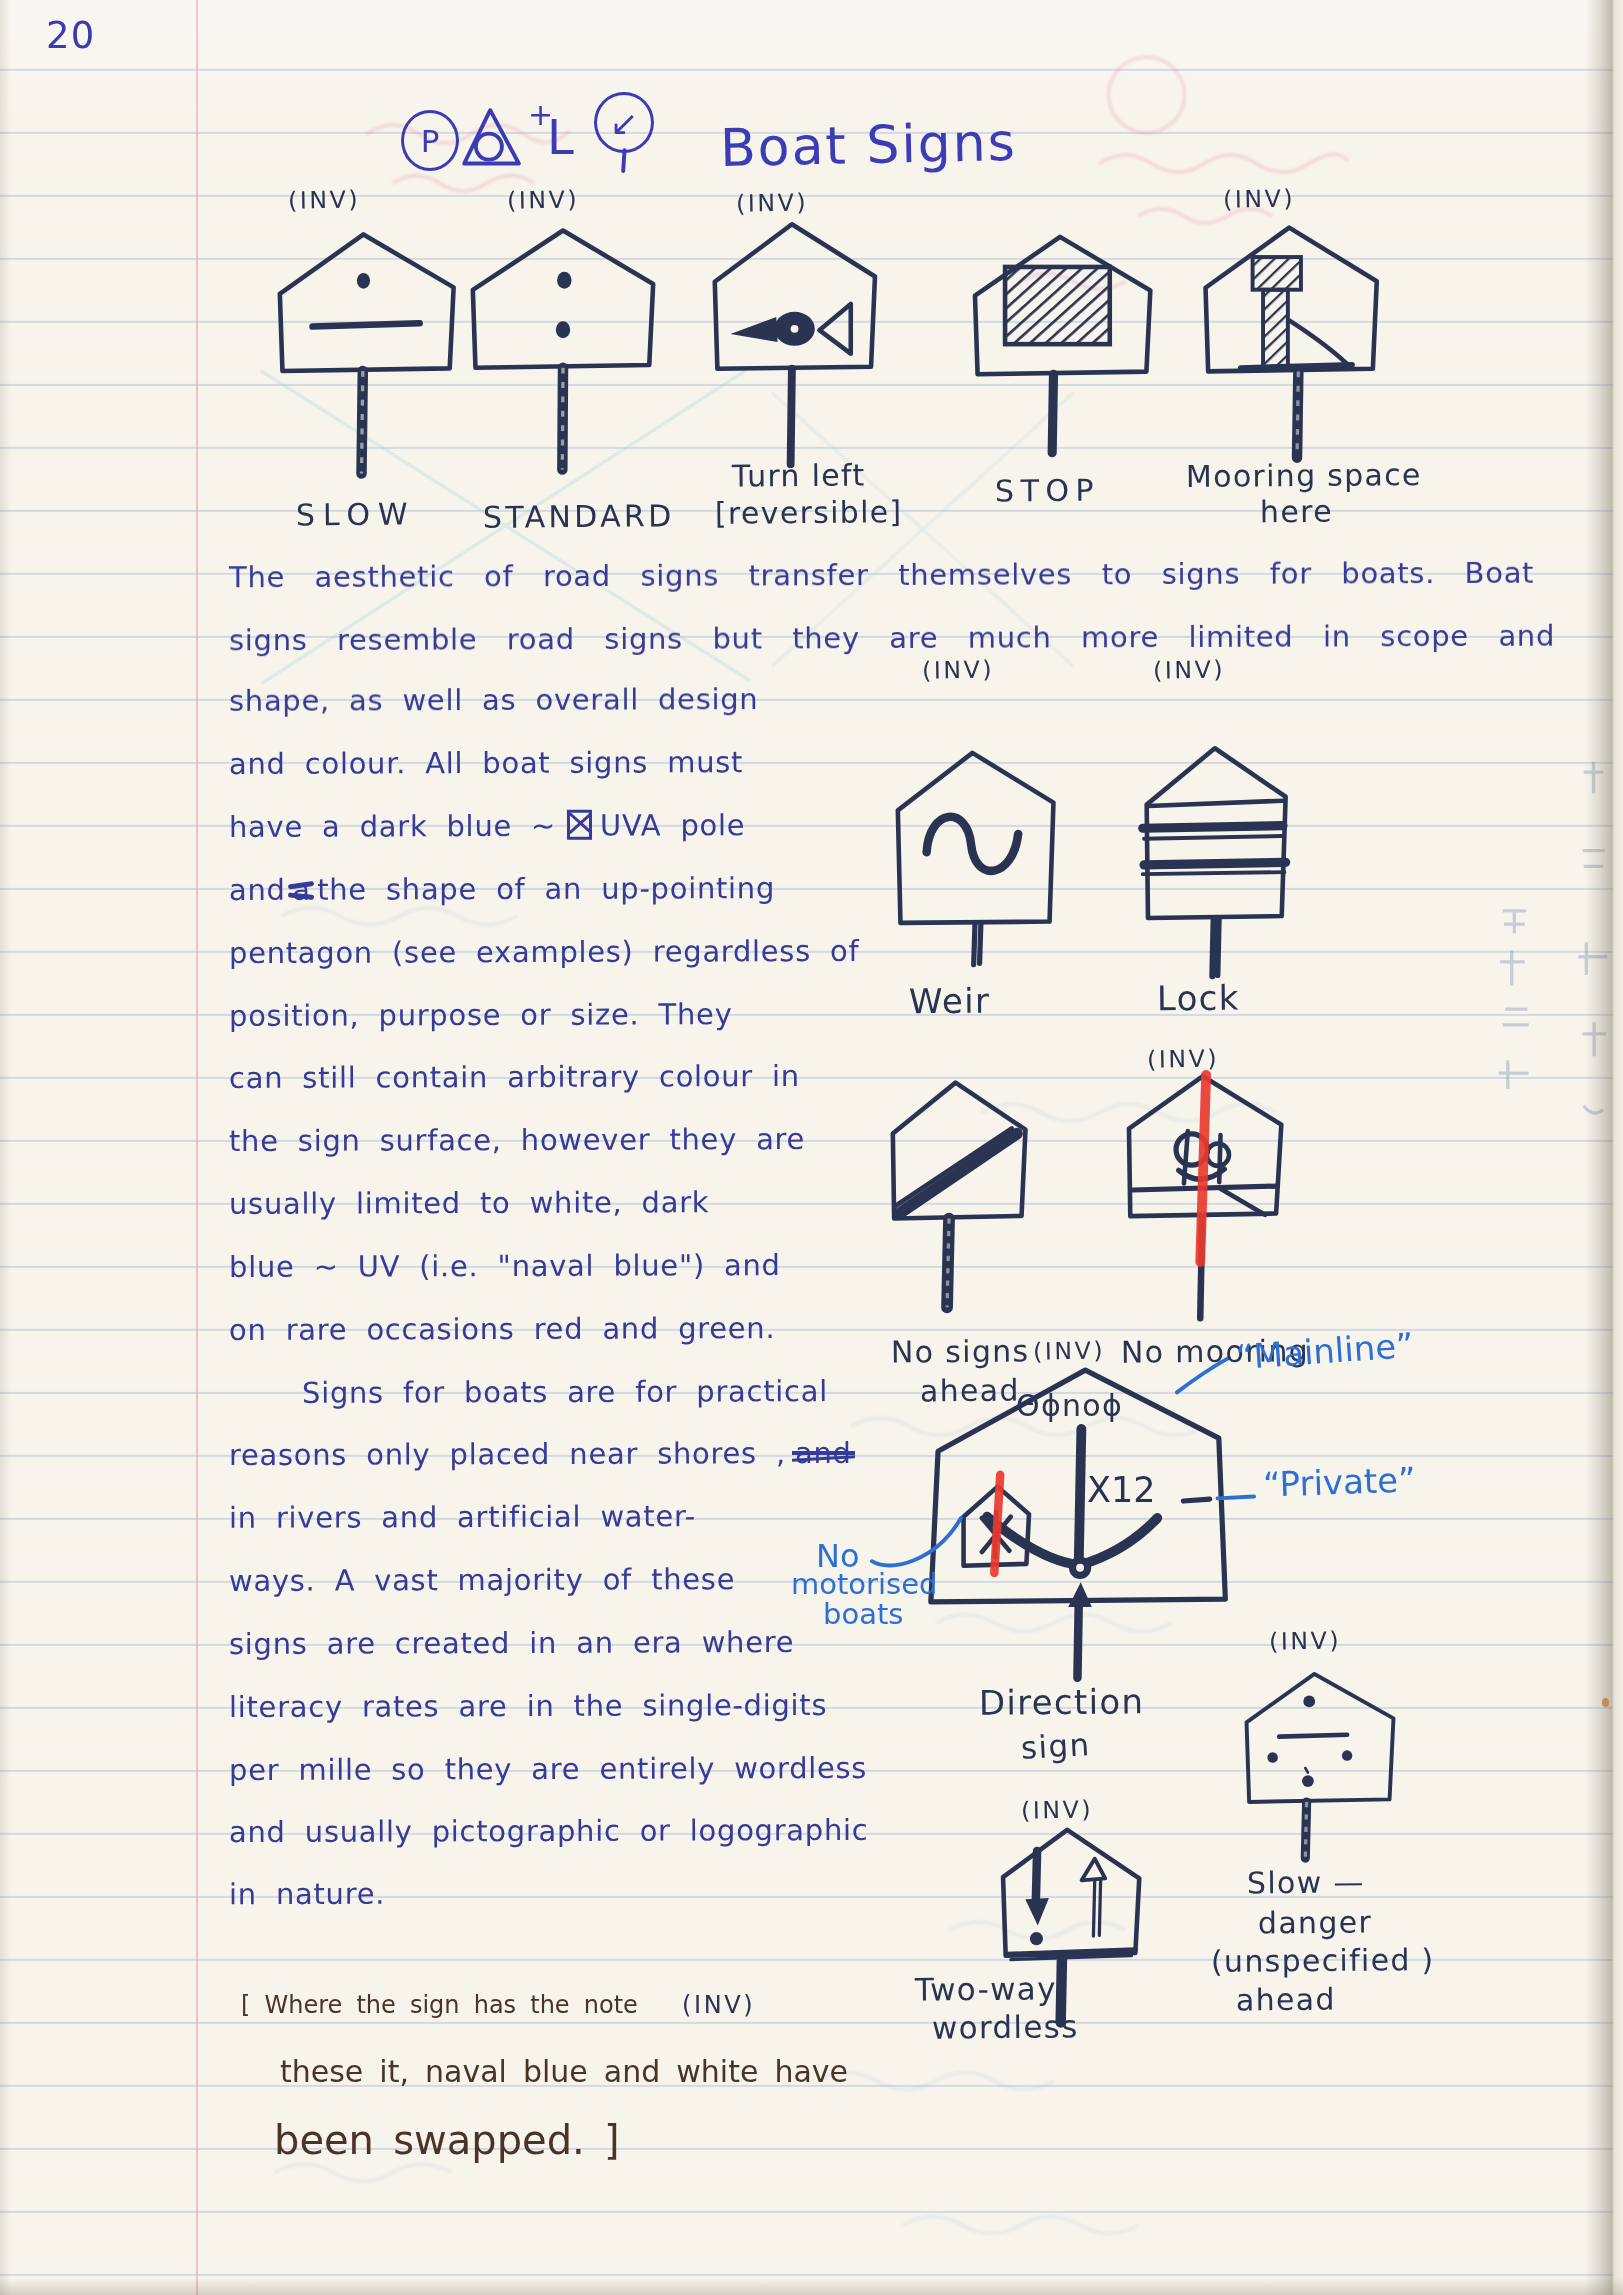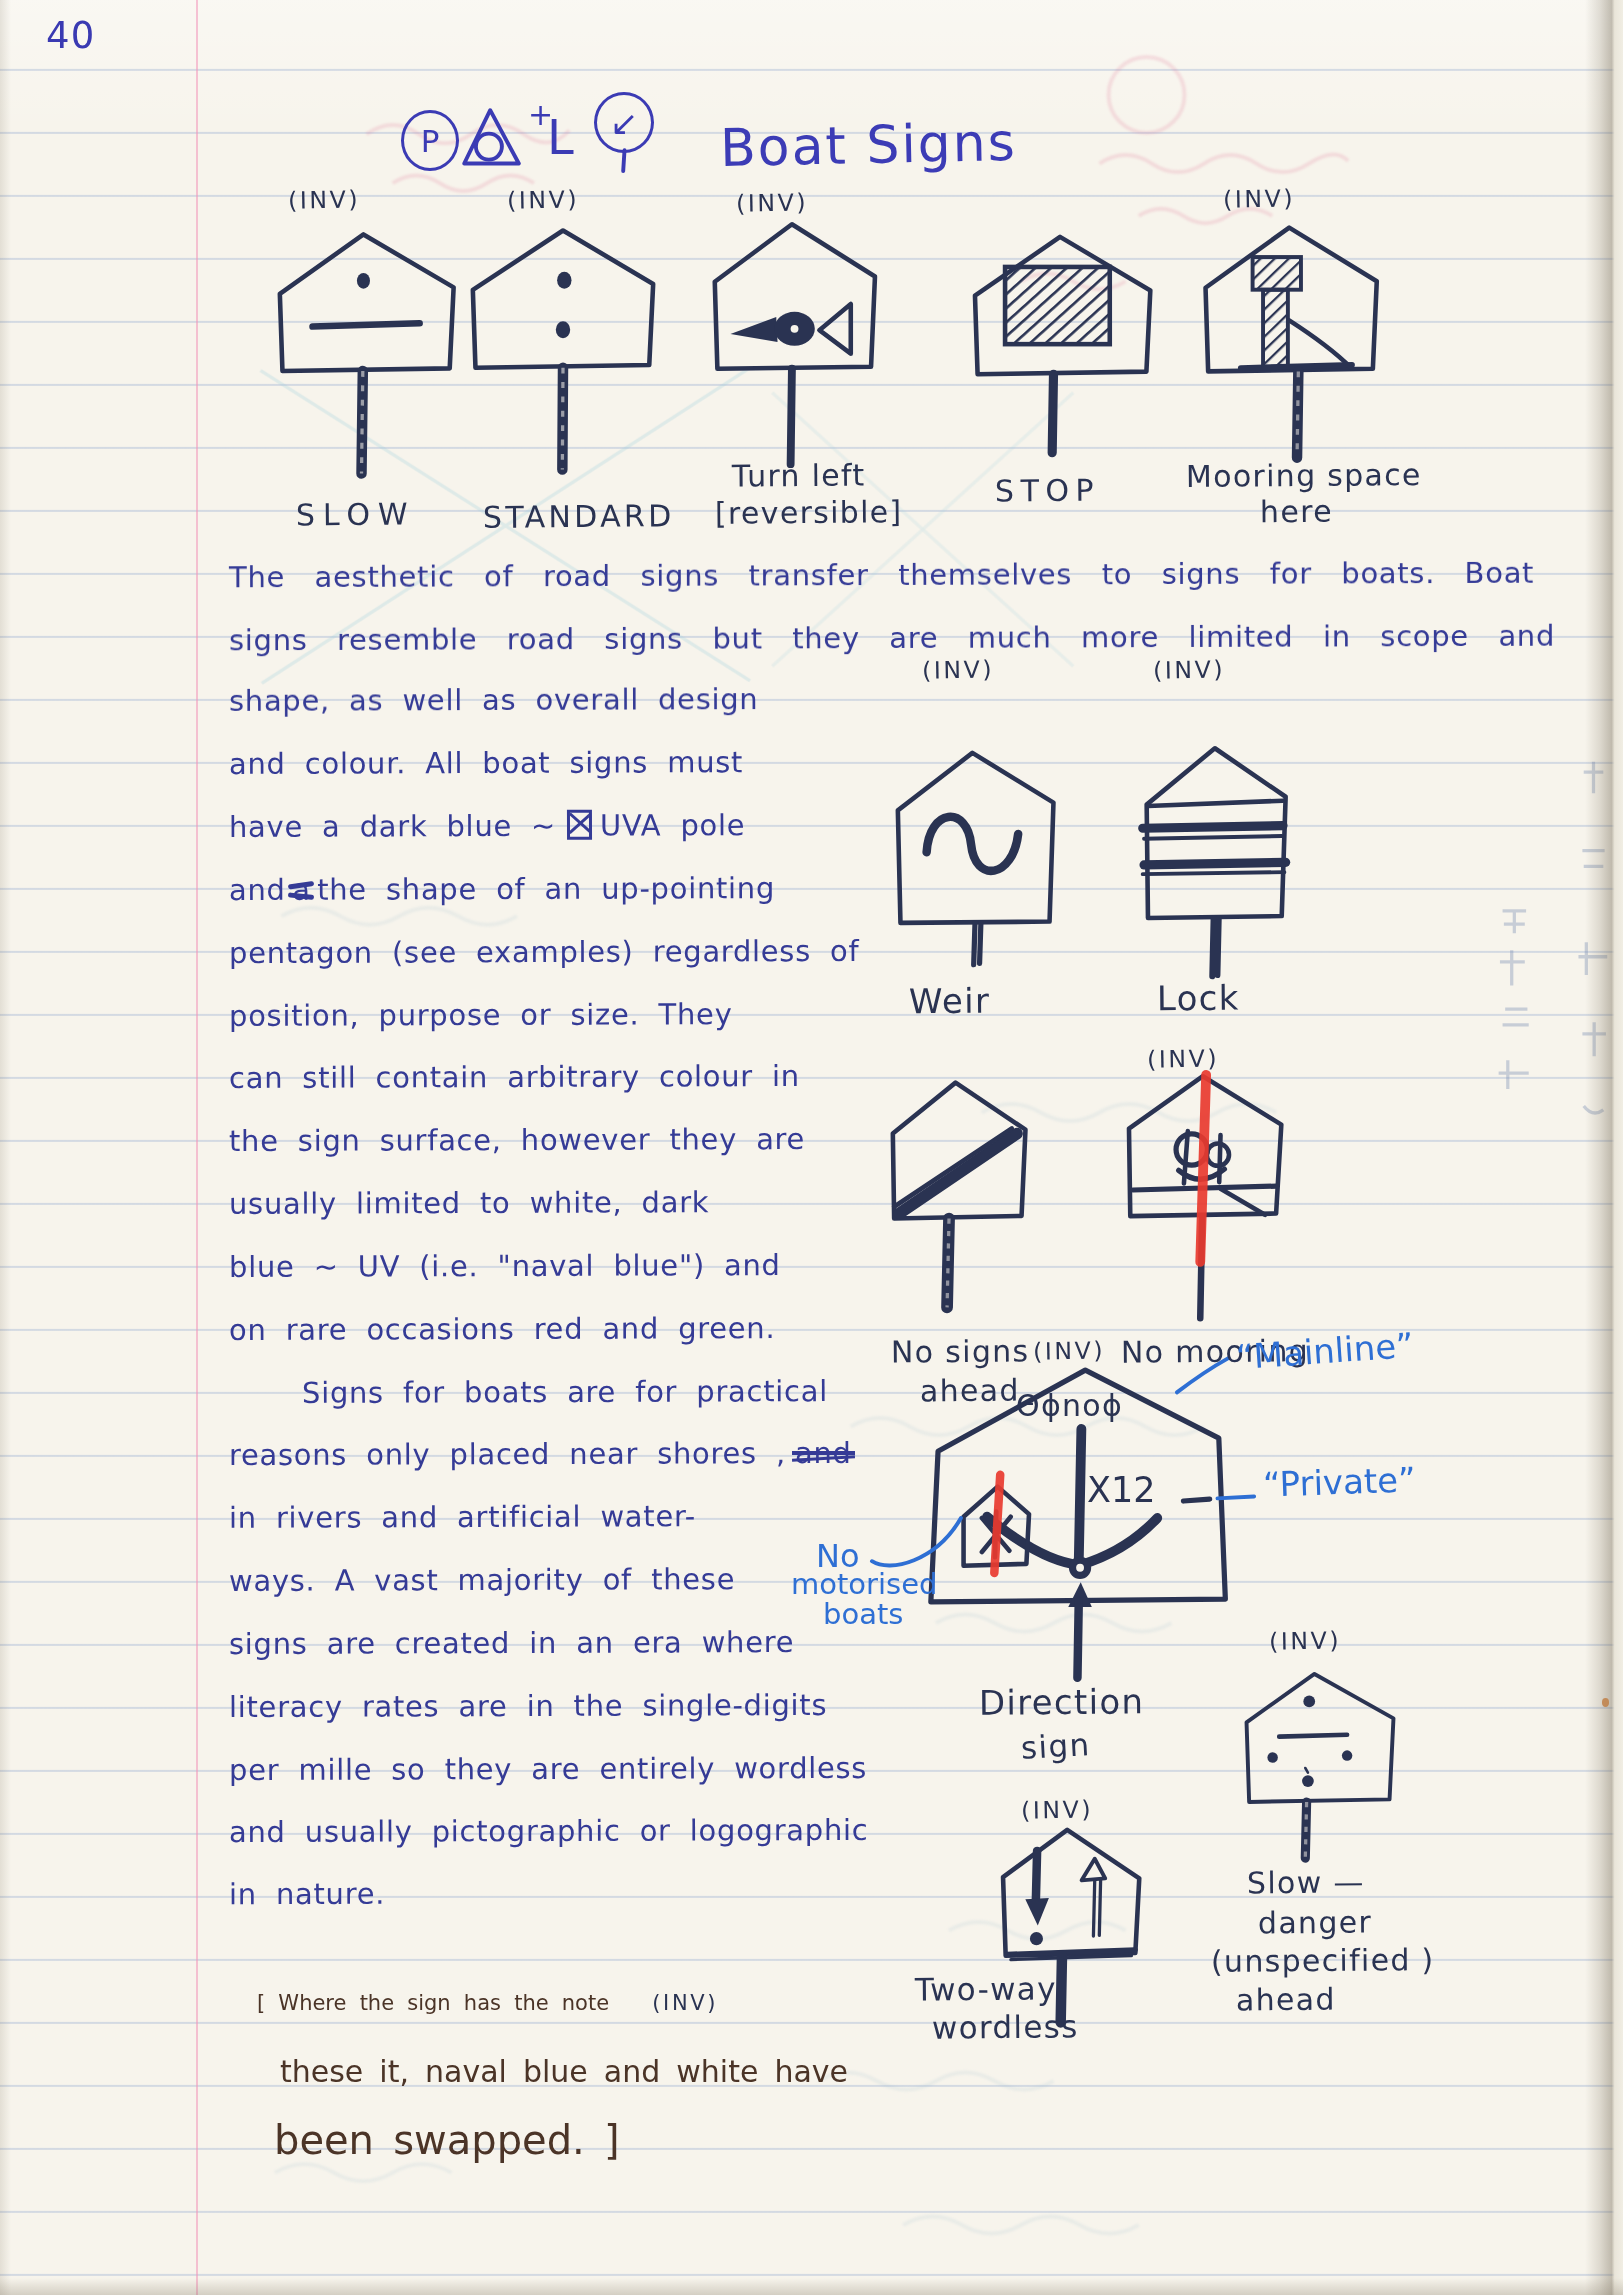--- a/index.html
+++ b/index.html
@@ -104,21 +104,21 @@
       <path d="M2300 1542 h34 M2296 1566 h40"></path>
       <path d="M2304 1620 v44 M2290 1640 h46"></path>
       <path d="M2420 1180 h30 M2435 1164 v48"></path>
       <path d="M2418 1300 h34 M2420 1324 h30"></path>
       <path d="M2424 1440 v50 M2412 1462 h44"></path>
       <path d="M2418 1580 h36 M2436 1562 v52"></path>
       <path d="M2420 1690 q14 18 30 6"></path>
     </g>
   </svg>
 
-  <div class="t pageno" style="left:46px;top:14.4px">40</div>
+  <div class="t pageno" style="left:46px;top:14.4px">20</div>
 
   <div class="circ" style="left:401px;top:110px;width:52px;height:55px;font-size:31px">
     <span>P</span>
   </div>
   <svg style="left:459px;top:105px" width="65" height="65" viewBox="0 0 100 100">
     <path d="M8 90 L48 8 L92 90 Z" stroke="#3b3bb4" stroke-width="6" fill="none" stroke-linejoin="round"></path>
     <circle cx="46" cy="64" r="20" stroke="#3b3bb4" stroke-width="6" fill="none"></circle>
   </svg>
   <div class="t" style="left:528px;top:97px;font-size:30px;color:#3b3bb4">+</div>
   <div class="t" style="left:547px;top:109px;font-size:48px;color:#3b3bb4">L</div>
@@ -330,21 +330,21 @@
     <circle class="fill" cx="104" cy="170" r="9"></circle>
     <path class="ink" stroke-width="4" d="M100 150 L104 157"></path>
     <path class="ink" stroke-width="14" d="M102 202 L100 288"></path>
     <path d="M102 202 L100 288" stroke="#f7f4ec" stroke-width="5" stroke-dasharray="8 11" fill="none" opacity=".5"></path>
   </svg>
   <div class="t siglabel" style="left:1247px;top:1865px">Slow —</div>
   <div class="t siglabel" style="left:1258px;top:1905px">danger</div>
   <div class="t siglabel" style="left:1211px;top:1943px">(unspecified )</div>
   <div class="t siglabel" style="left:1236px;top:1982px">ahead</div>
 
-  <div class="t brown" style="left:257px;top:1991px;font-size:21px;word-spacing:6.5px">
+  <div class="t brown" style="left:241px;top:1991px;font-size:24px;word-spacing:6.5px">
     <span>[ Where  the sign has  the note</span>
     <span class="navy" style="margin-left:30px;letter-spacing:2.6px">(INV)</span>
   </div>
   <div class="t brown" style="left:280px;top:2054px;font-size:30px;word-spacing:6.5px">these it,  naval blue and white have</div>
   <div class="t brown" style="left:274px;top:2117px;font-size:40px;word-spacing:6.5px">been swapped. ]</div>
 
   <div class="edge-right"></div>
   <div class="edge-bottom"></div>
   <div class="edge-left"></div>
   <div class="speck" style="left:1602px;top:1698px"></div>

